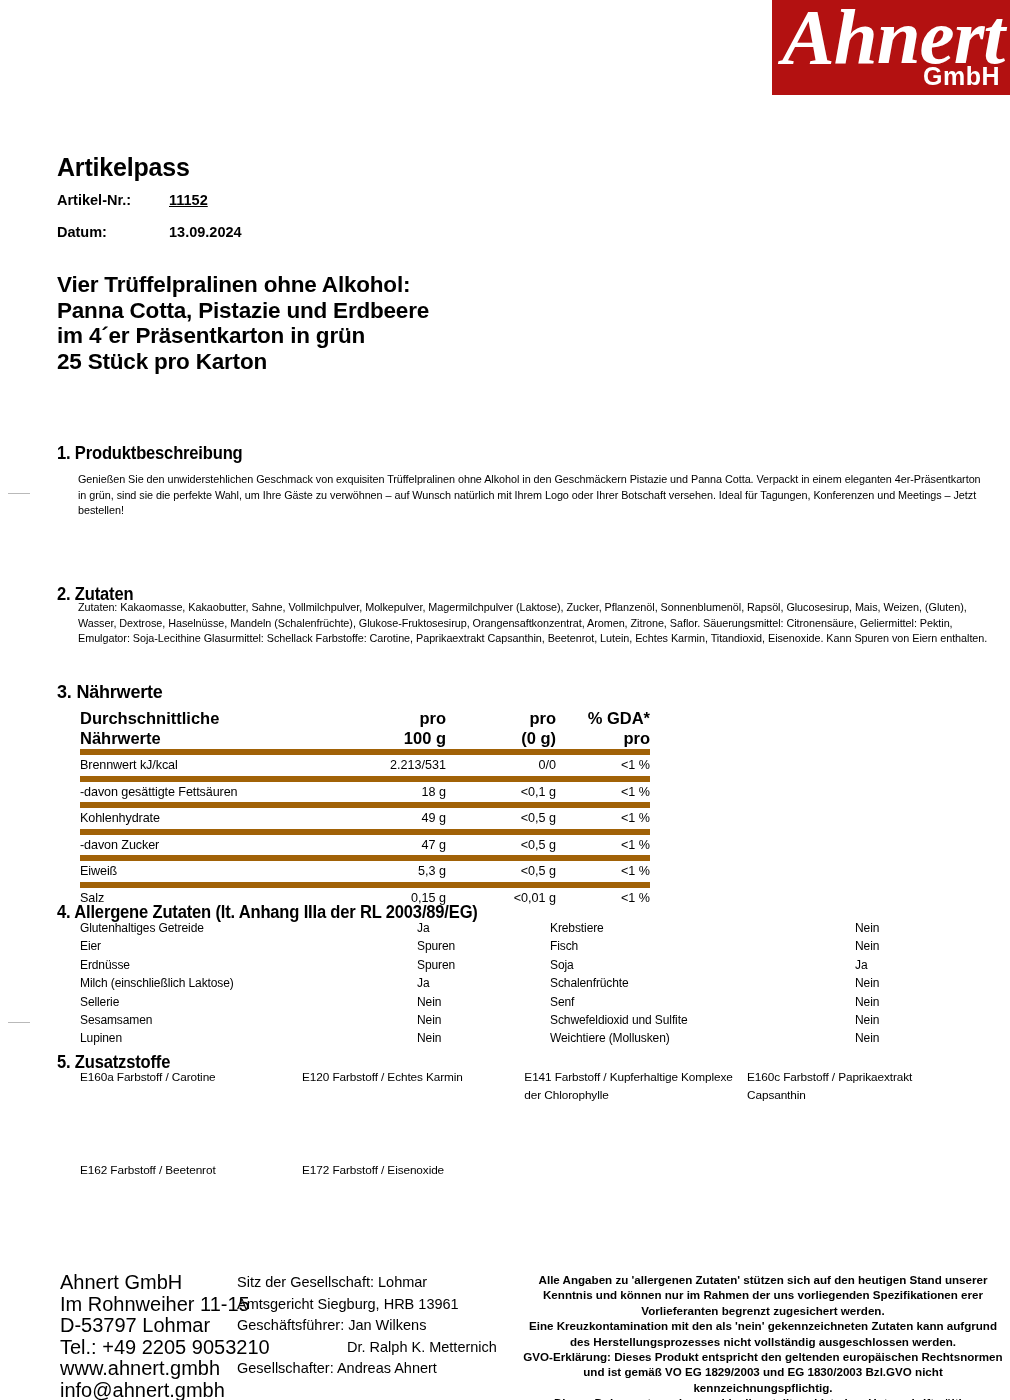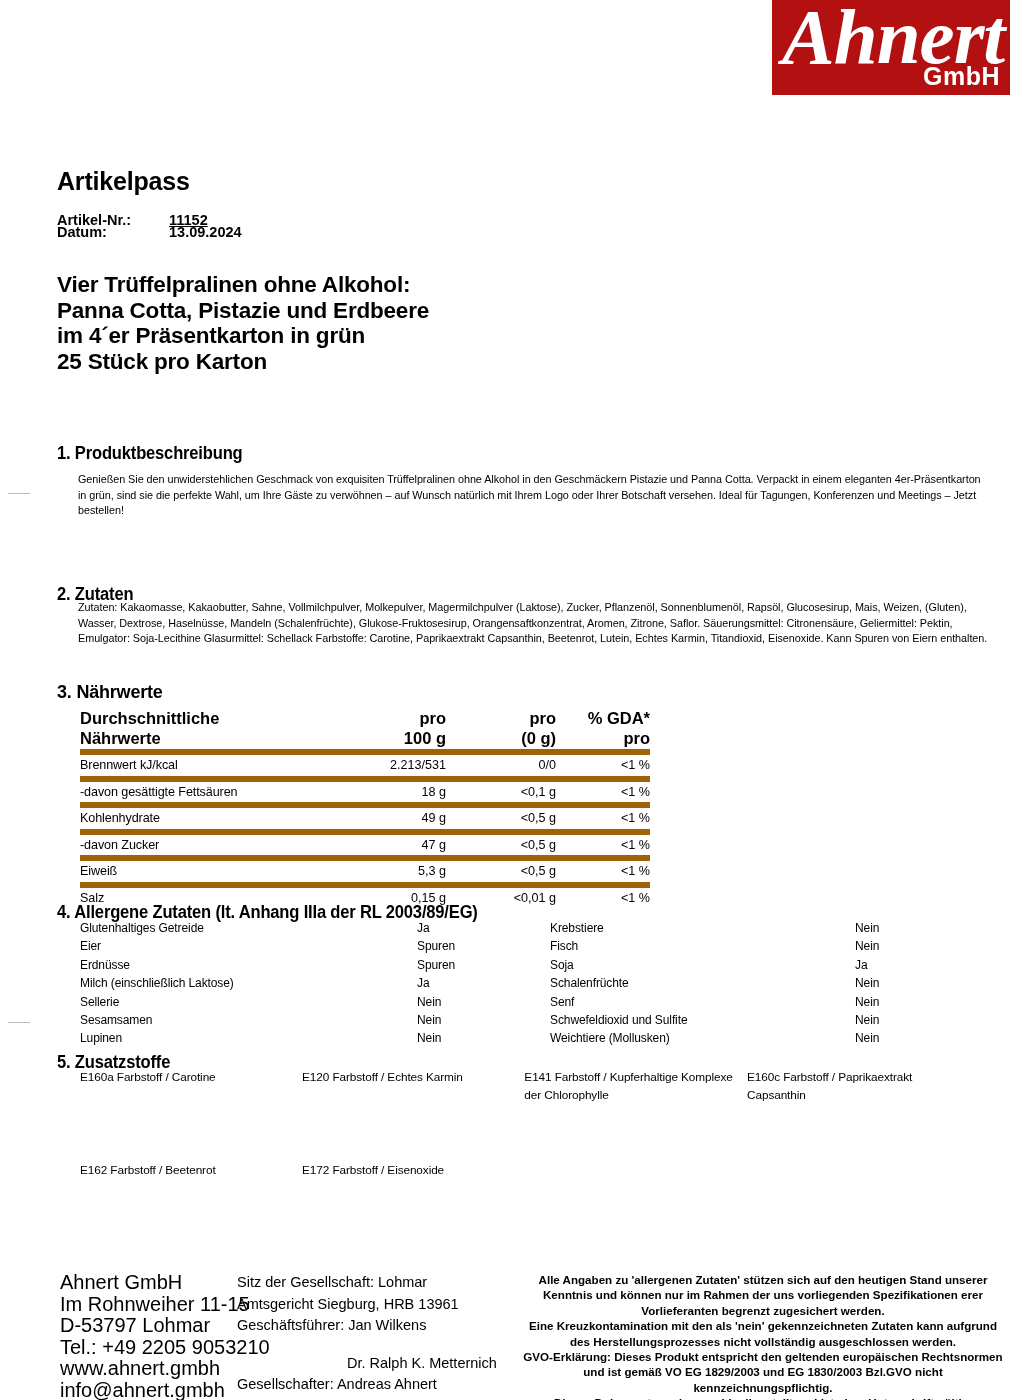--- a/index.html
+++ b/index.html
@@ -63,32 +63,32 @@
     left: 8px;
     width: 22px;
     height: 1px;
     background: #b9b9b9;
   }
 
   
   .doc-title {
     position: absolute;
     left: 57px;
-    top: 167px;
+    top: 153px;
     font-size: 25px;
     font-weight: 700;
     letter-spacing: -0.2px;
   }
   .meta {
     position: absolute;
     left: 57px;
     font-size: 14.5px;
     font-weight: 700;
   }
-  .meta.row1 { top: 212px; text-decoration: underline; }
+  .meta.row1 { top: 192px; text-decoration: underline; }
   .meta.row2 { top: 224px; }
   .meta .lbl {
     display: inline-block;
     width: 112px;
   }
 
   
   .product-title {
     position: absolute;
     left: 57px;
@@ -227,21 +227,20 @@
   .footer-mid {
     position: absolute;
     left: 237px;
     top: 1272px;
     font-size: 14.5px;
     line-height: 21.5px;
     white-space: nowrap;
   }
   .footer-mid .indent {
     padding-left: 110px;
-    margin-top: 16px;
   }
   .footer-right {
     position: absolute;
     left: 520px;
     top: 1272px;
     width: 486px;
     font-size: 11.6px;
     line-height: 15.4px;
     font-weight: 700;
     text-align: center;

